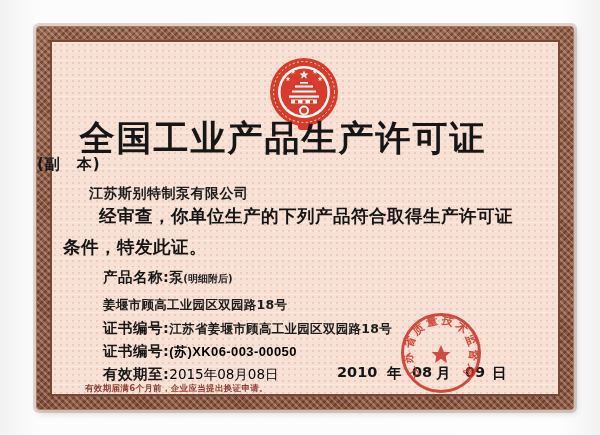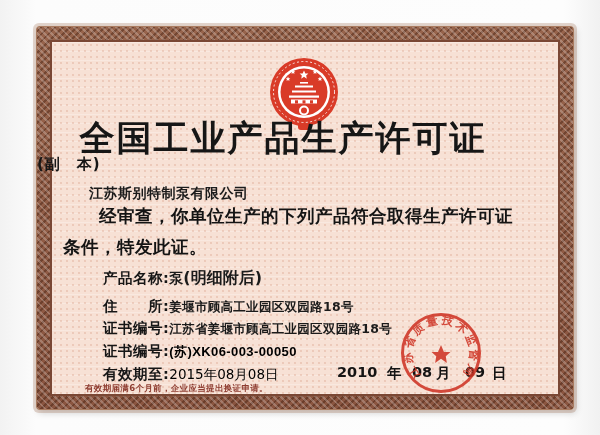--- a/index.html
+++ b/index.html
@@ -53,21 +53,21 @@
     font-size:17.5px;font-weight:700;color:#141414;letter-spacing:.5px;white-space:nowrap;
   }
   .stmt2{
     position:absolute;left:26px;top:208px;
     font-size:17.5px;font-weight:700;color:#141414;letter-spacing:.5px;
   }
   .row{position:absolute;left:66px;display:flex;align-items:baseline;white-space:nowrap;justify-content:center;}
   .lbl{font-size:14.5px;font-weight:700;color:#161616;letter-spacing:.5px;min-width:66px;display:inline-block;}
   .val{font-size:12.5px;font-weight:700;color:#1b1b1b;letter-spacing:.3px;}
   .val-big{font-size:14px;font-weight:700;color:#1b1b1b;}
-  .val-note{font-size:16px;font-weight:700;color:#1b1b1b;}
+  .val-note{font-size:10px;font-weight:700;color:#1b1b1b;}
   .val-code{font-size:13px;font-weight:700;font-family:"Liberation Sans","DejaVu Sans",sans-serif;letter-spacing:.4px;}
   .val-date{font-size:13.5px;font-weight:400;}
   .issue{position:absolute;left:0;top:337px;width:536px;height:20px;font-weight:700;color:#141414;}
   .issue span{position:absolute;font-size:14.5px;white-space:nowrap;}
   .iy{left:300px;} .iyu{left:350px;} .im{left:375px;} .imu{left:399px;}
   .id{left:428px;} .idu{left:455px;}
   .seal{position:absolute;left:362px;top:284px;opacity:.88;}
   .footnote{
     position:absolute;left:48px;top:355px;
     font-size:9px;font-weight:700;color:#8e3c30;letter-spacing:.3px;transform:scale(.95);transform-origin:left top;
@@ -117,21 +117,20 @@
     <div class="stmt1">经审查，你单位生产的下列产品符合取得生产许可证</div>
     <div class="stmt2">条件，特发此证。</div>
 
     <div class="row" style="top:241px">
       <span class="lbl">产品名称:</span>
       <span class="val-big">泵</span>
       <span class="val-note">(明细附后)</span>
     </div>
 
     <div class="row" style="top:270px">
-      <span class="lbl">住　　所:</span>
       <span class="val">姜堰市顾高工业园区双园路18号</span>
     </div>
 
     <div class="row" style="top:292px">
       <span class="lbl">证书编号:</span>
       <span class="val">江苏省姜堰市顾高工业园区双园路18号</span>
     </div>
 
     <div class="row" style="top:315px">
       <span class="lbl">证书编号:</span>

